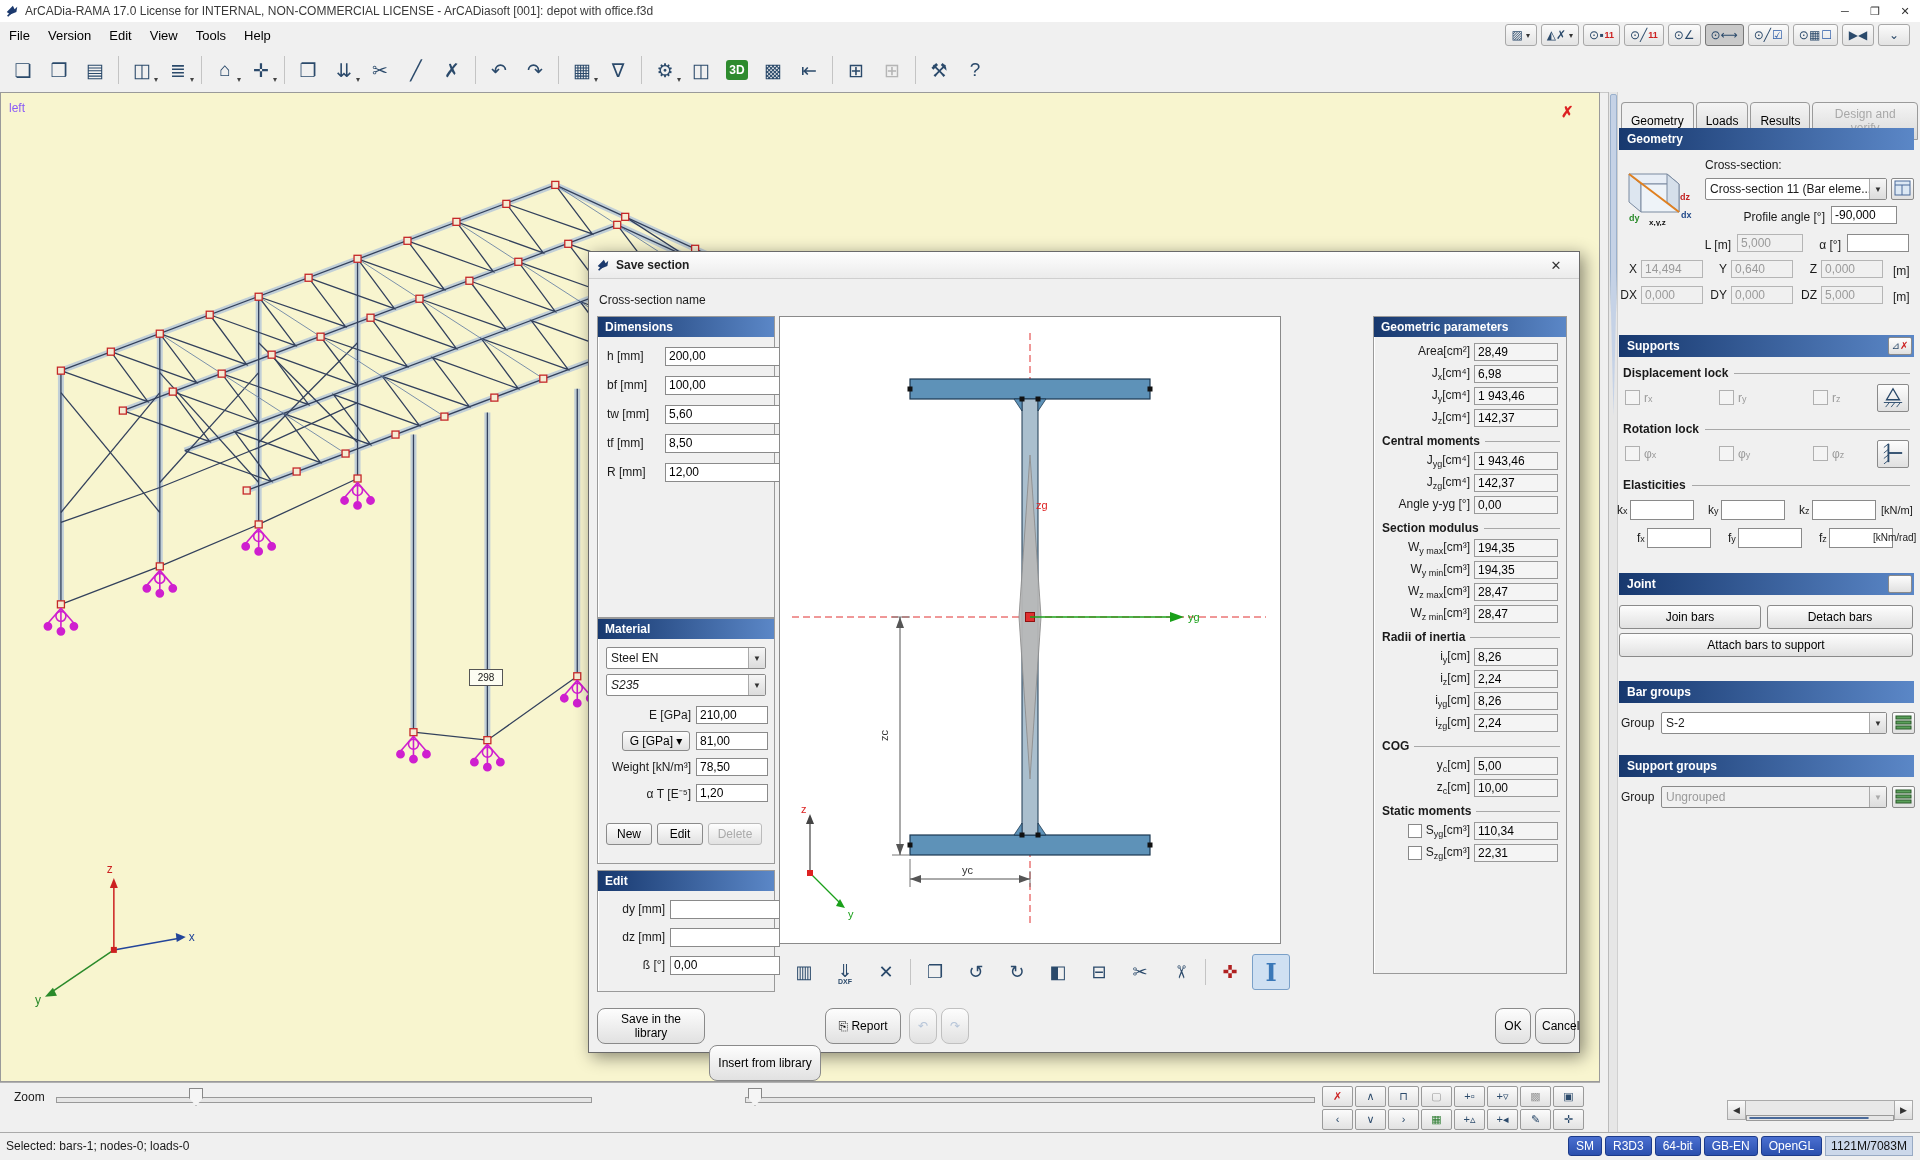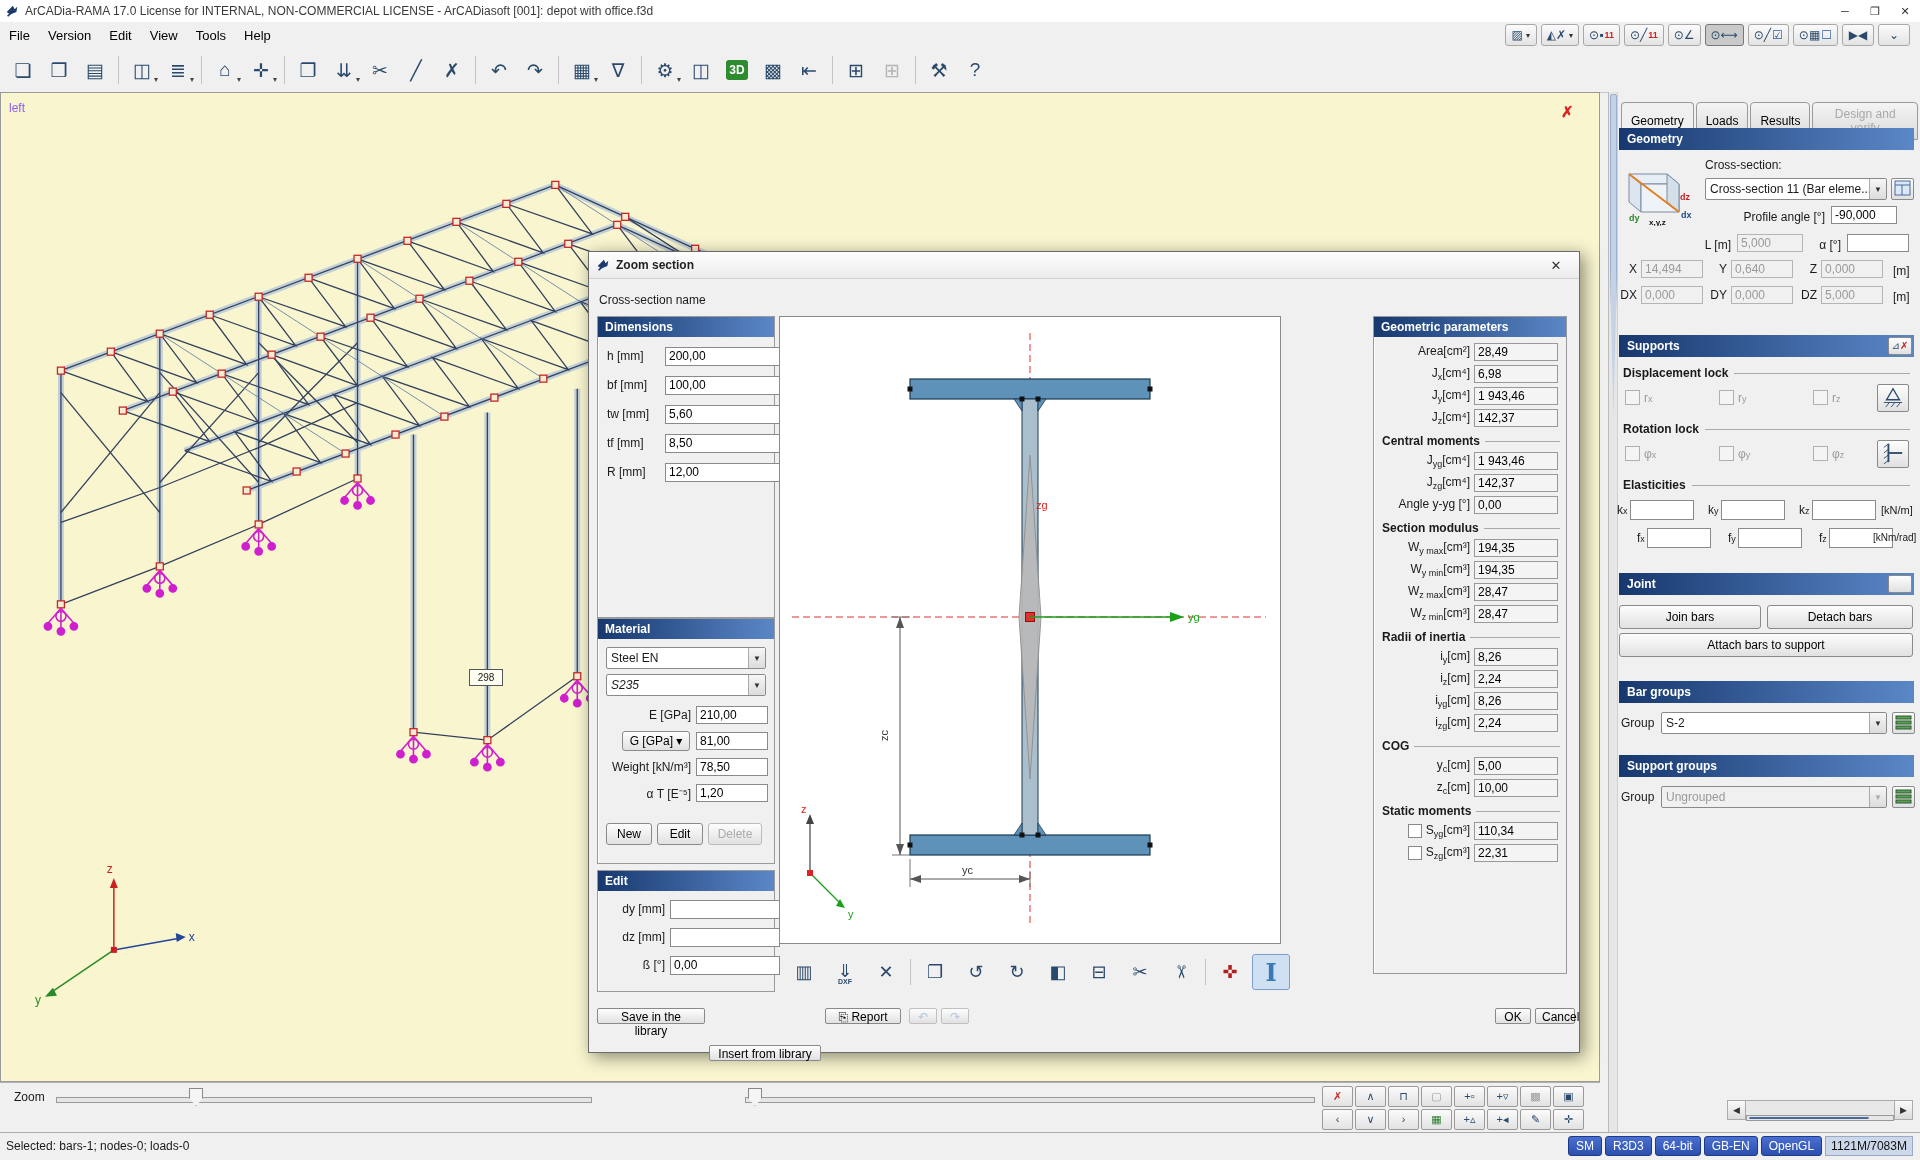--- a/index.html
+++ b/index.html
@@ -103,21 +103,21 @@
   .dbtn.red{color:#b02020;}
   .dbtn.serif .g{font-family:"DejaVu Serif",serif;font-size:24px;color:#3a78b8;font-weight:bold;}
   .dsep{width:1px;height:26px;background:#c4c4c4;margin:0 2px;}
   .gp-rows{position:absolute;left:0;right:0;top:22px;}
   .gp-group{font-weight:bold;font-size:12px;margin:7px 6px 2px 8px;display:flex;align-items:center;gap:5px;}
   .gp-group::after{content:"";flex:1;height:1px;background:#a8a8a8;}
   .gp-row{display:flex;align-items:center;justify-content:flex-end;margin:4px 8px 0 4px;gap:4px;}
   .gp-label{font-size:12px;text-align:right;white-space:nowrap;}
   .gp-value{width:76px;height:16px;font-size:12px;border:1px solid #999;background:#f4f4f4;font-family:inherit;padding:0 3px;}
   .gp-check{width:12px;height:12px;border:1px solid #888;background:#fff;flex:none;}
-  .dlg-footer-btn{position:absolute;top:756px;height:16px;background:linear-gradient(#fdfdfd,#e1e1e1);border:1px solid #8a8a8a;border-radius:2px;font-size:12px;font-family:inherit;}
+  .dlg-footer-btn{position:absolute;top:756px;height:36px;background:linear-gradient(#fdfdfd,#e1e1e1);border:1px solid #8a8a8a;border-radius:8px;font-size:12px;font-family:inherit;}
   .dlg-footer-btn.disabled{color:#b5c4d8;border-color:#c0c0c0;}
 </style>
 </head>
 <body>
 
 <div class="app">
 
   <div class="titlebar">
     <svg width="14" height="14" viewBox="0 0 16 16">
         <path d="M2 9 L9 2 L11 6 L14 3 L13 9 L6 12 Z" fill="#1c3a6e"></path>
@@ -771,21 +771,21 @@
       <span class="memory">1121M/7083M</span>
     </div>
   </div>
 
   <div class="dialog">
     <div class="dlg-title">
       <svg width="14" height="14" viewBox="0 0 16 16">
           <path d="M2 9 L9 2 L11 6 L14 3 L13 9 L6 12 Z" fill="#1c3a6e"></path>
           <line x1="3" y1="14" x2="8" y2="9" stroke="#1c3a6e" stroke-width="2"></line>
         </svg>
-      <span style="margin-left:6px;">Zoom section</span>
+      <span style="margin-left:6px;">Save section</span>
       <button class="dlg-close">✕</button>
     </div>
 
     <span class="dlg-lbl" style="left:10px;top:41px;">Cross-section name</span>
 
     <div class="gbox" style="left:8px;top:64px;width:176px;height:300px;">
       <div class="ghdr">Dimensions</div>
       <div>
 
           <div class="frow" style="position:relative;margin-top:9px;">

